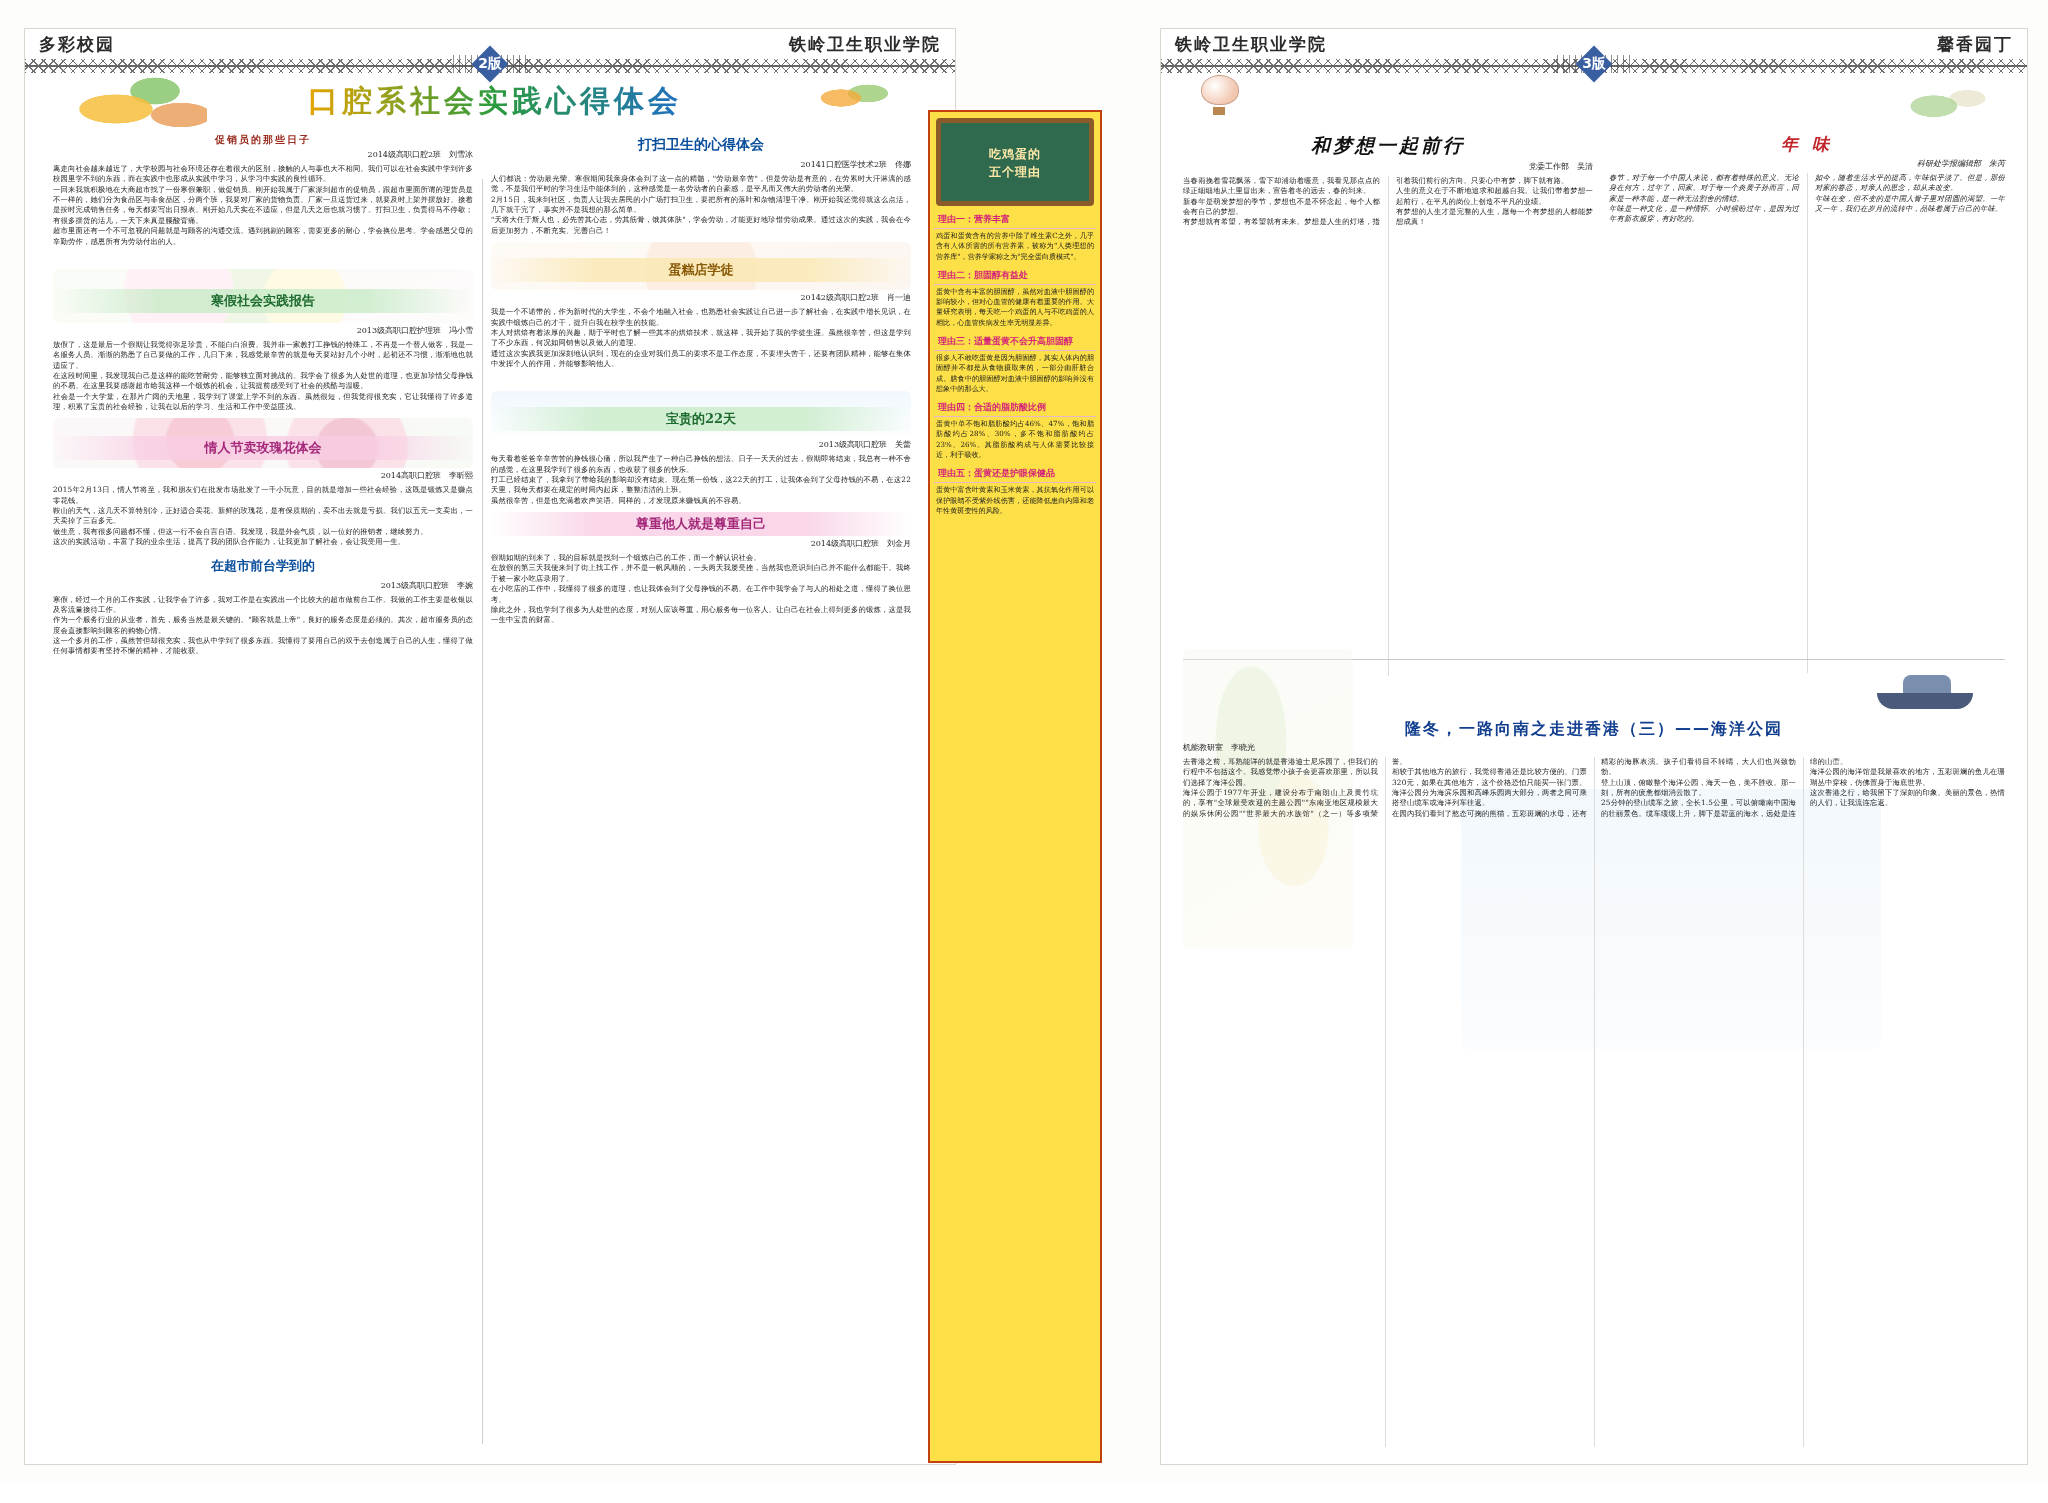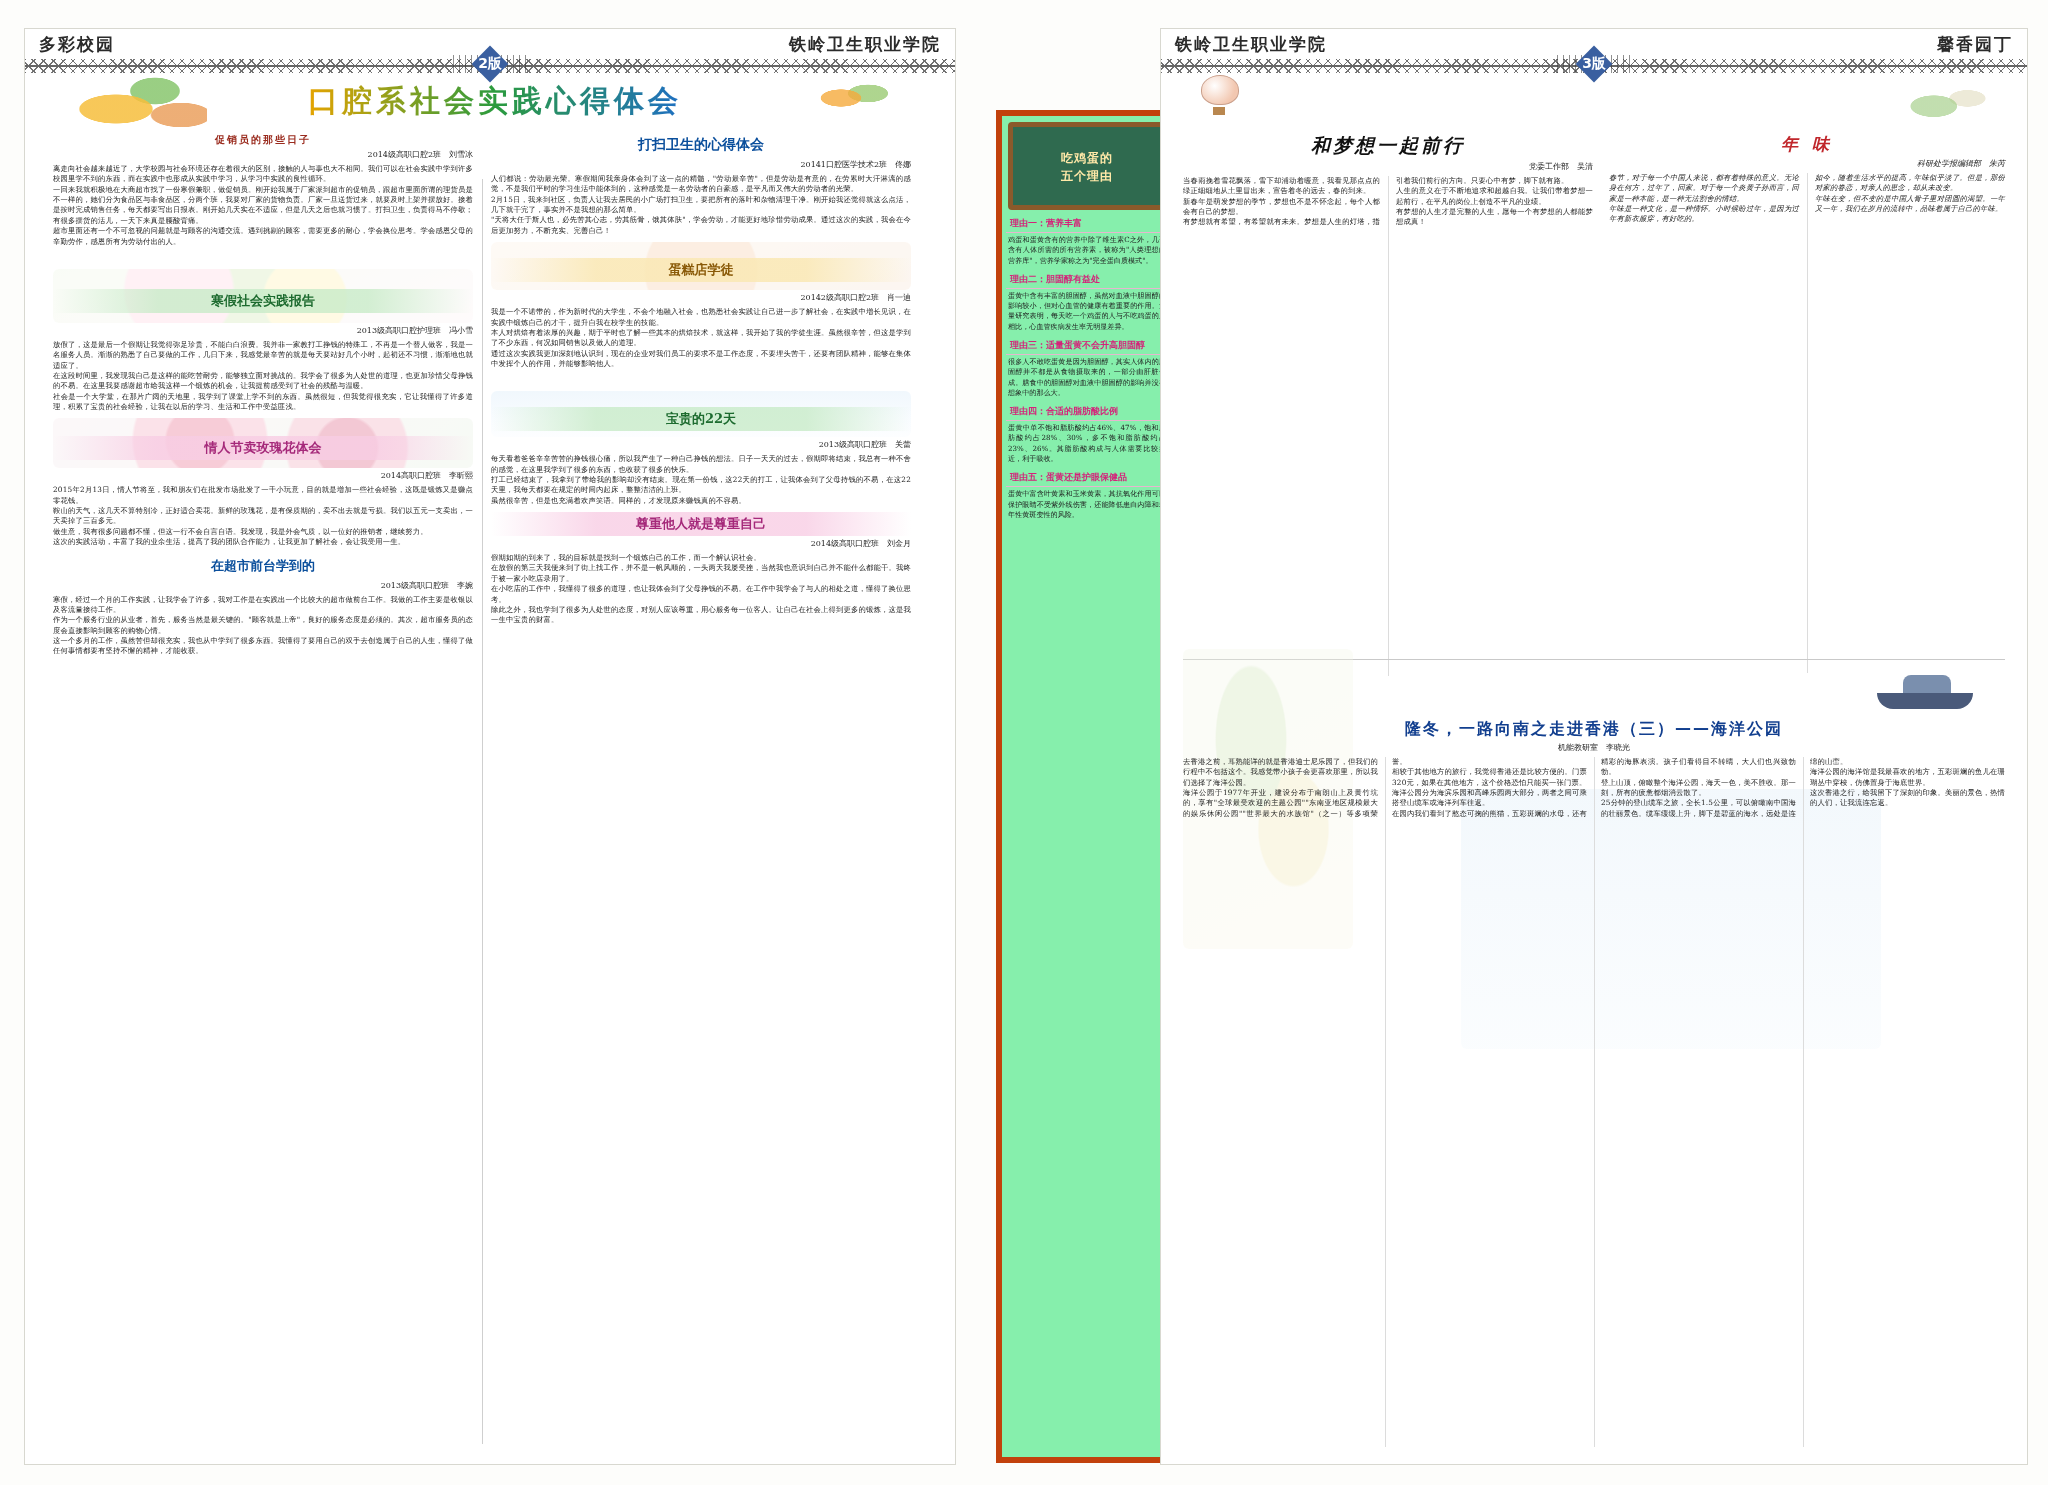--- a/index.html
+++ b/index.html
@@ -204,26 +204,26 @@
   .img-cake {
     background:
       radial-gradient(circle at 50% 60%, #f7c9a0 0 26%, transparent 27%),
       radial-gradient(circle at 50% 38%, #fff4dd 0 18%, transparent 19%),
       linear-gradient(160deg,#fdf0e2,#f6e3d2);
   }
 
   
   .center-strip {
     position: absolute;
-    left: 996px;
+    left: 928px;
     top: 110px;
     width: 170px;
     bottom: 22px;
-    border: 6px solid #c2410c;
-    background: #86efac;
+    border: 2px solid #c2410c;
+    background: #fde047;
     overflow: hidden;
   }
   .chalkboard {
     margin: 6px 6px 4px 6px;
     height: 78px;
     background: #2f6a4f;
     border: 5px solid #8a5a2b;
     border-radius: 4px;
     position: relative;
   }
@@ -506,21 +506,21 @@
 
     <div class="deco-boat">
       <div class="cab"></div>
       <div class="hull"></div>
     </div>
     <div class="soft-img img-leafy" style="left:22px;top:620px;width:170px;height:300px;"></div>
     <div class="soft-img img-blue" style="left:300px;top:760px;width:420px;height:260px;opacity:.18;"></div>
 
     <div class="rcol r-bottom">
       <div class="r-title-blue">隆冬，一路向南之走进香港（三）——海洋公园</div>
-      <div class="byline" style="text-align:center;">机能教研室　李晓光</div>
+      <div class="byline" style="text-align:left;">机能教研室　李晓光</div>
       <div class="col-body twocol4" style="white-space:pre-line;height:690px;">去香港之前，耳熟能详的就是香港迪士尼乐园了，但我们的行程中不包括这个。我感觉带小孩子会更喜欢那里，所以我们选择了海洋公园。
 海洋公园于1977年开业，建设分布于南朗山上及黄竹坑的，享有"全球最受欢迎的主题公园""东南亚地区规模最大的娱乐休闲公园""世界最大的水族馆"（之一）等多项荣誉。
 相较于其他地方的旅行，我觉得香港还是比较方便的。门票320元，如果在其他地方，这个价格恐怕只能买一张门票。
 海洋公园分为海滨乐园和高峰乐园两大部分，两者之间可乘搭登山缆车或海洋列车往返。
 在园内我们看到了憨态可掬的熊猫，五彩斑斓的水母，还有精彩的海豚表演。孩子们看得目不转睛，大人们也兴致勃勃。
 登上山顶，俯瞰整个海洋公园，海天一色，美不胜收。那一刻，所有的疲惫都烟消云散了。
 25分钟的登山缆车之旅，全长1.5公里，可以俯瞰南中国海的壮丽景色。缆车缓缓上升，脚下是碧蓝的海水，远处是连绵的山峦。
 海洋公园的海洋馆是我最喜欢的地方，五彩斑斓的鱼儿在珊瑚丛中穿梭，仿佛置身于海底世界。
 这次香港之行，给我留下了深刻的印象。美丽的景色，热情的人们，让我流连忘返。</div>
     </div>

